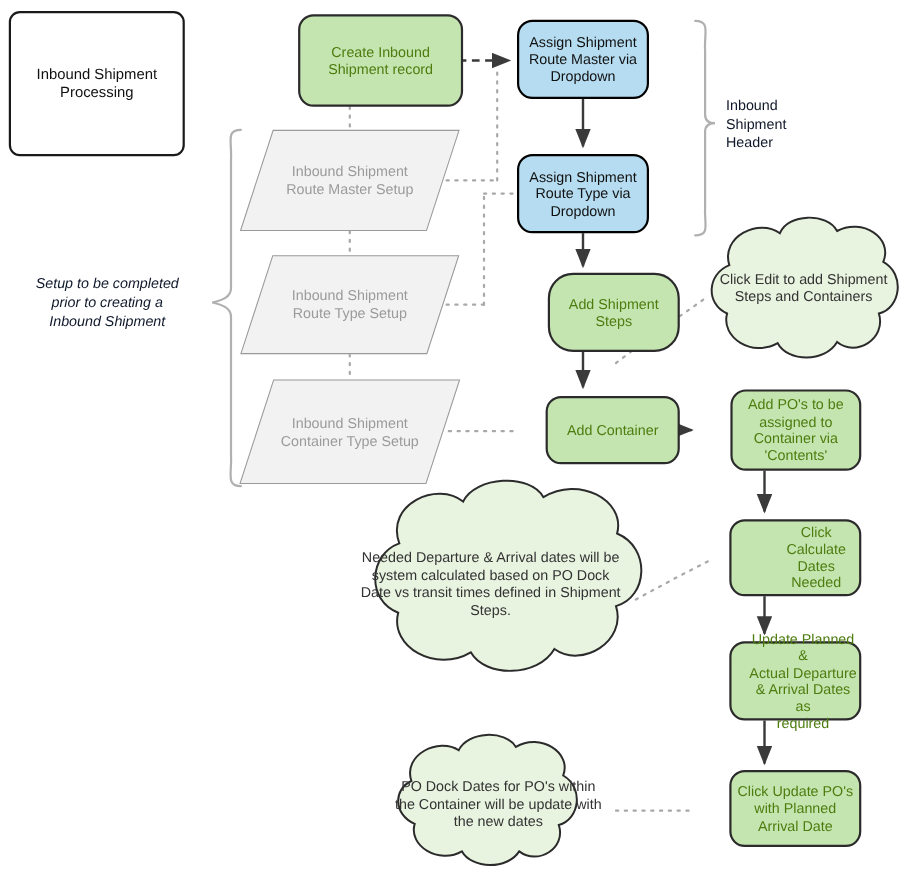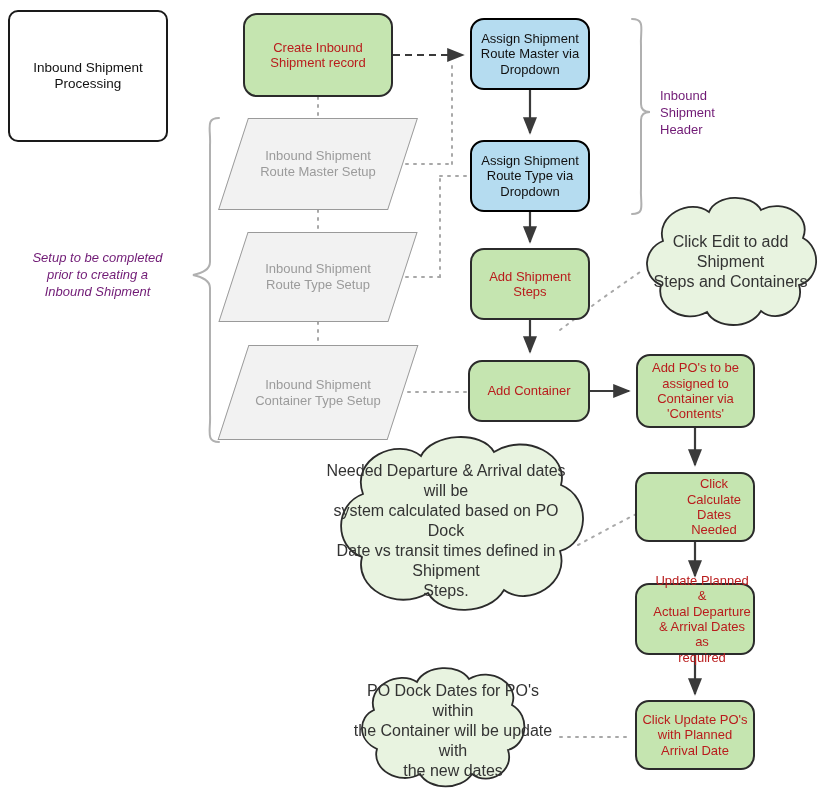--- a/index.html
+++ b/index.html
@@ -8,36 +8,36 @@
   #canvas{position:absolute;left:0;top:0;width:820px;height:806px;}
   svg.layer{position:absolute;left:0;top:0;width:820px;height:806px;pointer-events:none;}
 
   .node{position:absolute;box-sizing:border-box;display:flex;align-items:center;
         justify-content:center;text-align:center;}
   .node span{display:block;line-height:1.18;}
 
   .title-box{border:2px solid #1a1a1a;border-radius:10px;background:#ffffff;
              color:#111111;font-size:13.5px;}
   .proc-green{background:#c5e5b0;border:2px solid #2b2b2b;border-radius:14px;
-              color:#b91c1c;font-size:13px;}
+              color:#4d7c0f;font-size:13px;margin-left:28px;}
   .proc-blue{background:#b5dcf0;border:2px solid #000000;border-radius:14px;
              color:#111111;font-size:13px;}
 
   .setup-wrap{position:absolute;}
   .setup-wrap .para{position:absolute;left:0;top:0;width:100%;height:100%;
         background:#f2f2f2;border:1.5px solid #9a9a9a;
         transform:skewX(-18deg);box-sizing:border-box;}
   .setup-wrap .ptext{position:absolute;left:0;top:0;width:100%;height:100%;
         display:flex;align-items:center;justify-content:center;text-align:center;
         color:#9b9b9b;font-size:13px;line-height:1.2;}
 
   .cloud-text{position:absolute;display:flex;align-items:center;justify-content:center;
-        text-align:center;color:#333333;font-size:16px;line-height:1.25;}
-
-  .side-label{position:absolute;color:#701a75;font-size:13px;line-height:1.3;}
+        text-align:center;color:#333333;font-size:13px;line-height:1.25;}
+
+  .side-label{position:absolute;color:#0f172a;font-size:13px;line-height:1.3;}
   .side-label.italic{font-style:italic;text-align:center;}
 </style>
 </head>
 <body>
 
 <div id="canvas">
 
   <svg class="layer" viewBox="0 0 820 806">
     <defs>
       <marker id="arrow" markerWidth="9" markerHeight="9" refX="7.2" refY="3.2" orient="auto" markerUnits="strokeWidth">
@@ -141,21 +141,21 @@
   </div>
 
   <div class="node proc-blue" style="left:470px;top:18px;width:120px;height:72px;">
     <span>Assign Shipment<br>Route Master via<br>Dropdown</span>
   </div>
 
   <div class="node proc-blue" style="left:470px;top:140px;width:120px;height:72px;">
     <span>Assign Shipment<br>Route Type via<br>Dropdown</span>
   </div>
 
-  <div class="node proc-green" style="left:470px;top:248px;width:120px;height:72px;">
+  <div class="node proc-green" style="left:470px;top:248px;width:120px;height:72px;border-radius:23px;">
     <span>Add Shipment<br>Steps</span>
   </div>
 
   <div class="node proc-green" style="left:468px;top:360px;width:122px;height:62px;">
     <span>Add Container</span>
   </div>
 
   <div class="node proc-green" style="left:636px;top:354px;width:119px;height:74px;">
     <span>Add PO's to be<br>assigned to<br>Container via<br>'Contents'</span>
   </div>

